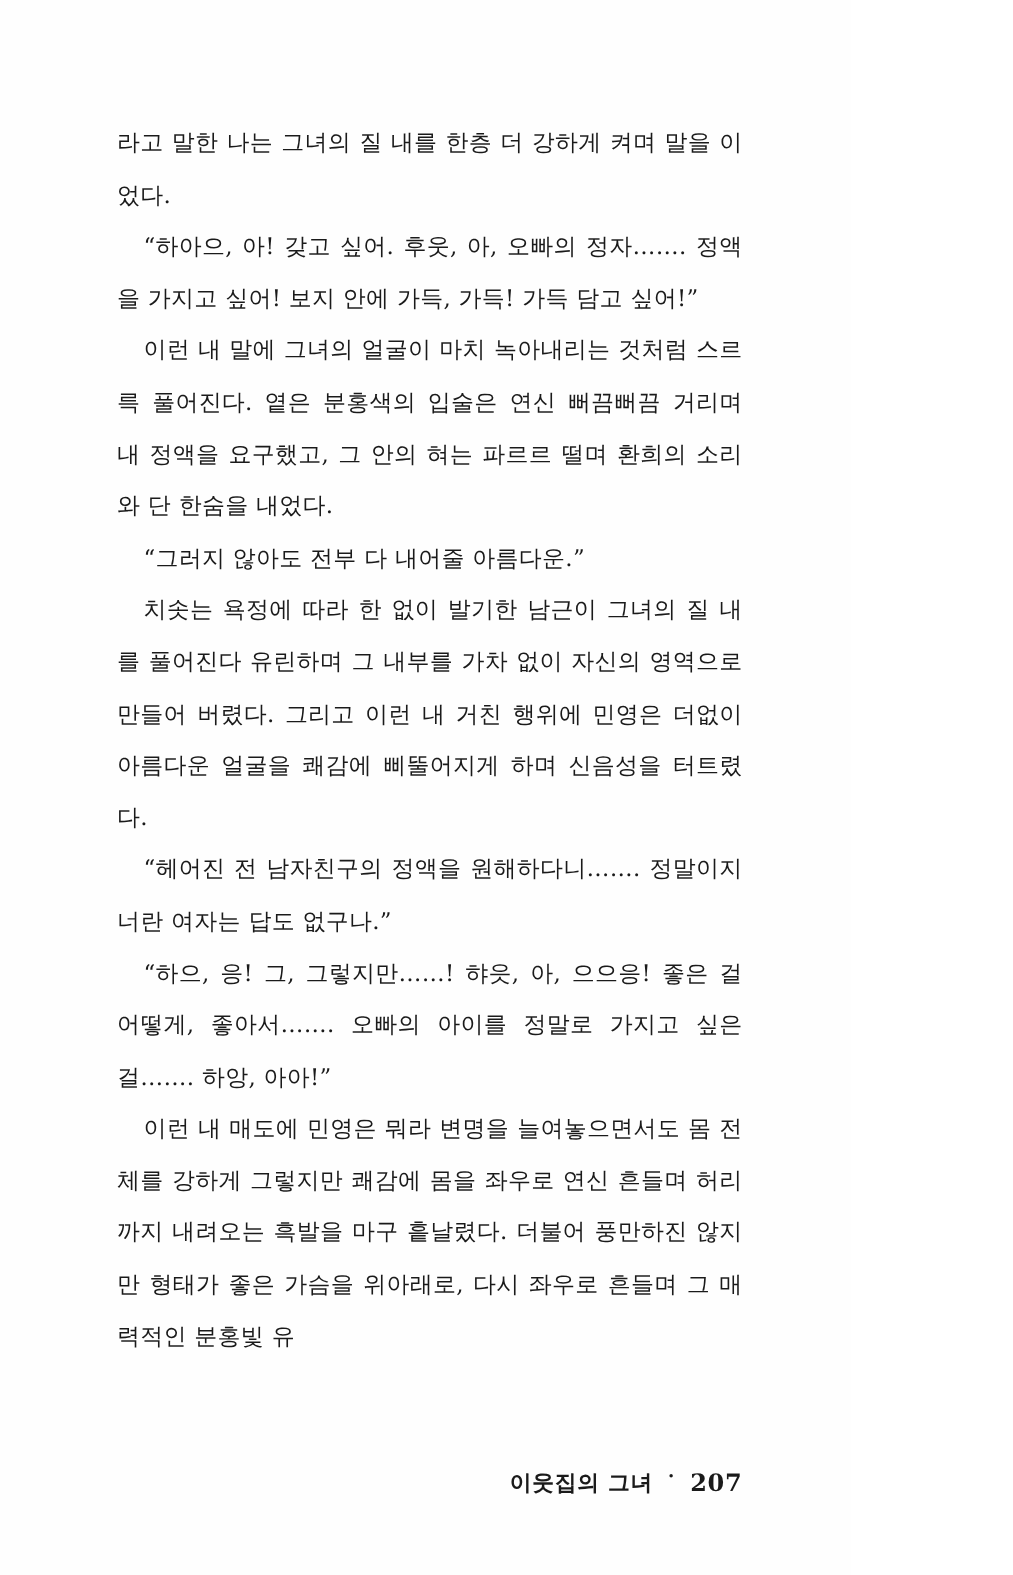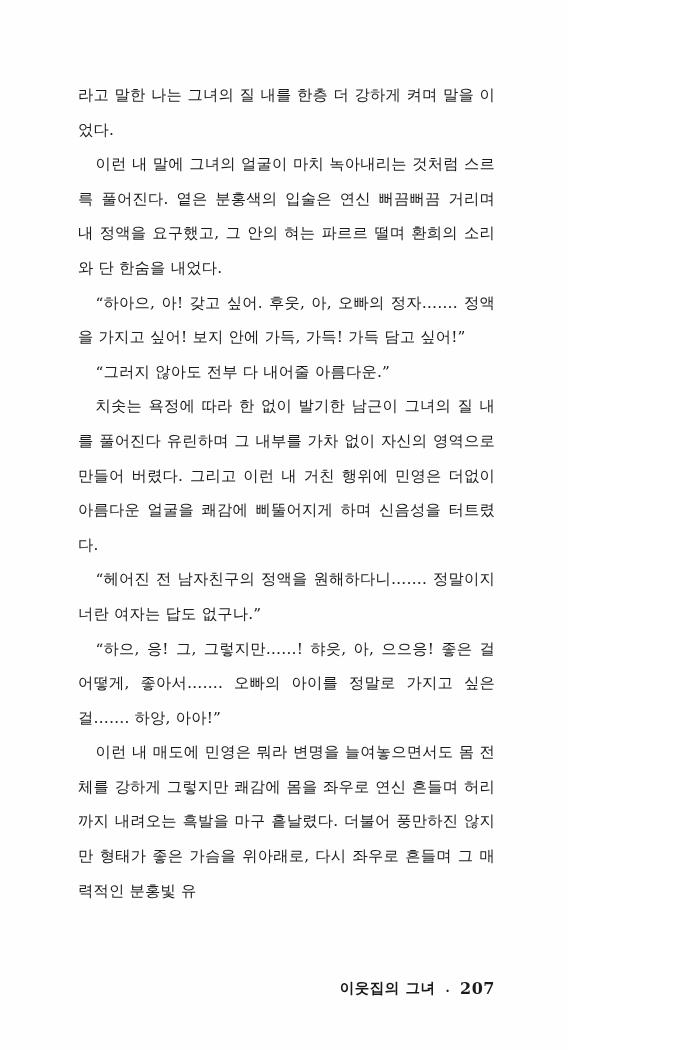--- a/index.html
+++ b/index.html
@@ -36,47 +36,46 @@
     text-indent: 1.15em;
   }
   .para.no-indent {
     text-indent: 0;
   }
   .footer {
     position: absolute;
     right: 72px;
     bottom: 52px;
     display: flex;
-    align-items: flex-end;
+    align-items: flex-start;
     gap: 10px;
     font-size: 14.5px;
     font-weight: bold;
     color: #1a1a1a;
     letter-spacing: 0.5px;
   }
   .footer .dot {
     font-size: 12px;
     line-height: 1;
     position: relative;
     top: -1px;
   }
   .footer .page-no {
     font-size: 16px;
     letter-spacing: 0.5px;
-    margin-top: 21px;
   }
 </style>
 </head>
 <body>
 
 <div class="page">
   <div class="body-text">
     <p class="para no-indent">라고 말한 나는 그녀의 질 내를 한층 더 강하게 켜며 말을 이었다.</p>
+    <p class="para">“하아으, 아! 갖고 싶어. 후웃, 아, 오빠의 정자……. 정액을 가지고 싶어! 보지 안에 가득, 가득! 가득 담고 싶어!”</p>
     <p class="para">이런 내 말에 그녀의 얼굴이 마치 녹아내리는 것처럼 스르륵 풀어진다. 옅은 분홍색의 입술은 연신 뻐끔뻐끔 거리며 내 정액을 요구했고, 그 안의 혀는 파르르 떨며 환희의 소리와 단 한숨을 내었다.</p>
-    <p class="para">“하아으, 아! 갖고 싶어. 후웃, 아, 오빠의 정자……. 정액을 가지고 싶어! 보지 안에 가득, 가득! 가득 담고 싶어!”</p>
     <p class="para">“그러지 않아도 전부 다 내어줄 아름다운.”</p>
     <p class="para">치솟는 욕정에 따라 한 없이 발기한 남근이 그녀의 질 내를 풀어진다 유린하며 그 내부를 가차 없이 자신의 영역으로 만들어 버렸다. 그리고 이런 내 거친 행위에 민영은 더없이 아름다운 얼굴을 쾌감에 삐뚤어지게 하며 신음성을 터트렸다.</p>
     <p class="para">“헤어진 전 남자친구의 정액을 원해하다니……. 정말이지 너란 여자는 답도 없구나.”</p>
     <p class="para">“하으, 응! 그, 그렇지만……! 햐읏, 아, 으으응! 좋은 걸 어떻게, 좋아서……. 오빠의 아이를 정말로 가지고 싶은 걸……. 하앙, 아아!”</p>
     <p class="para">이런 내 매도에 민영은 뭐라 변명을 늘여놓으면서도 몸 전체를 강하게 그렇지만 쾌감에 몸을 좌우로 연신 흔들며 허리까지 내려오는 흑발을 마구 흩날렸다. 더불어 풍만하진 않지만 형태가 좋은 가슴을 위아래로, 다시 좌우로 흔들며 그 매력적인 분홍빛 유</p>
   </div>
 
   <div class="footer">
     <span>이웃집의 그녀</span>
     <span class="dot">·</span>

